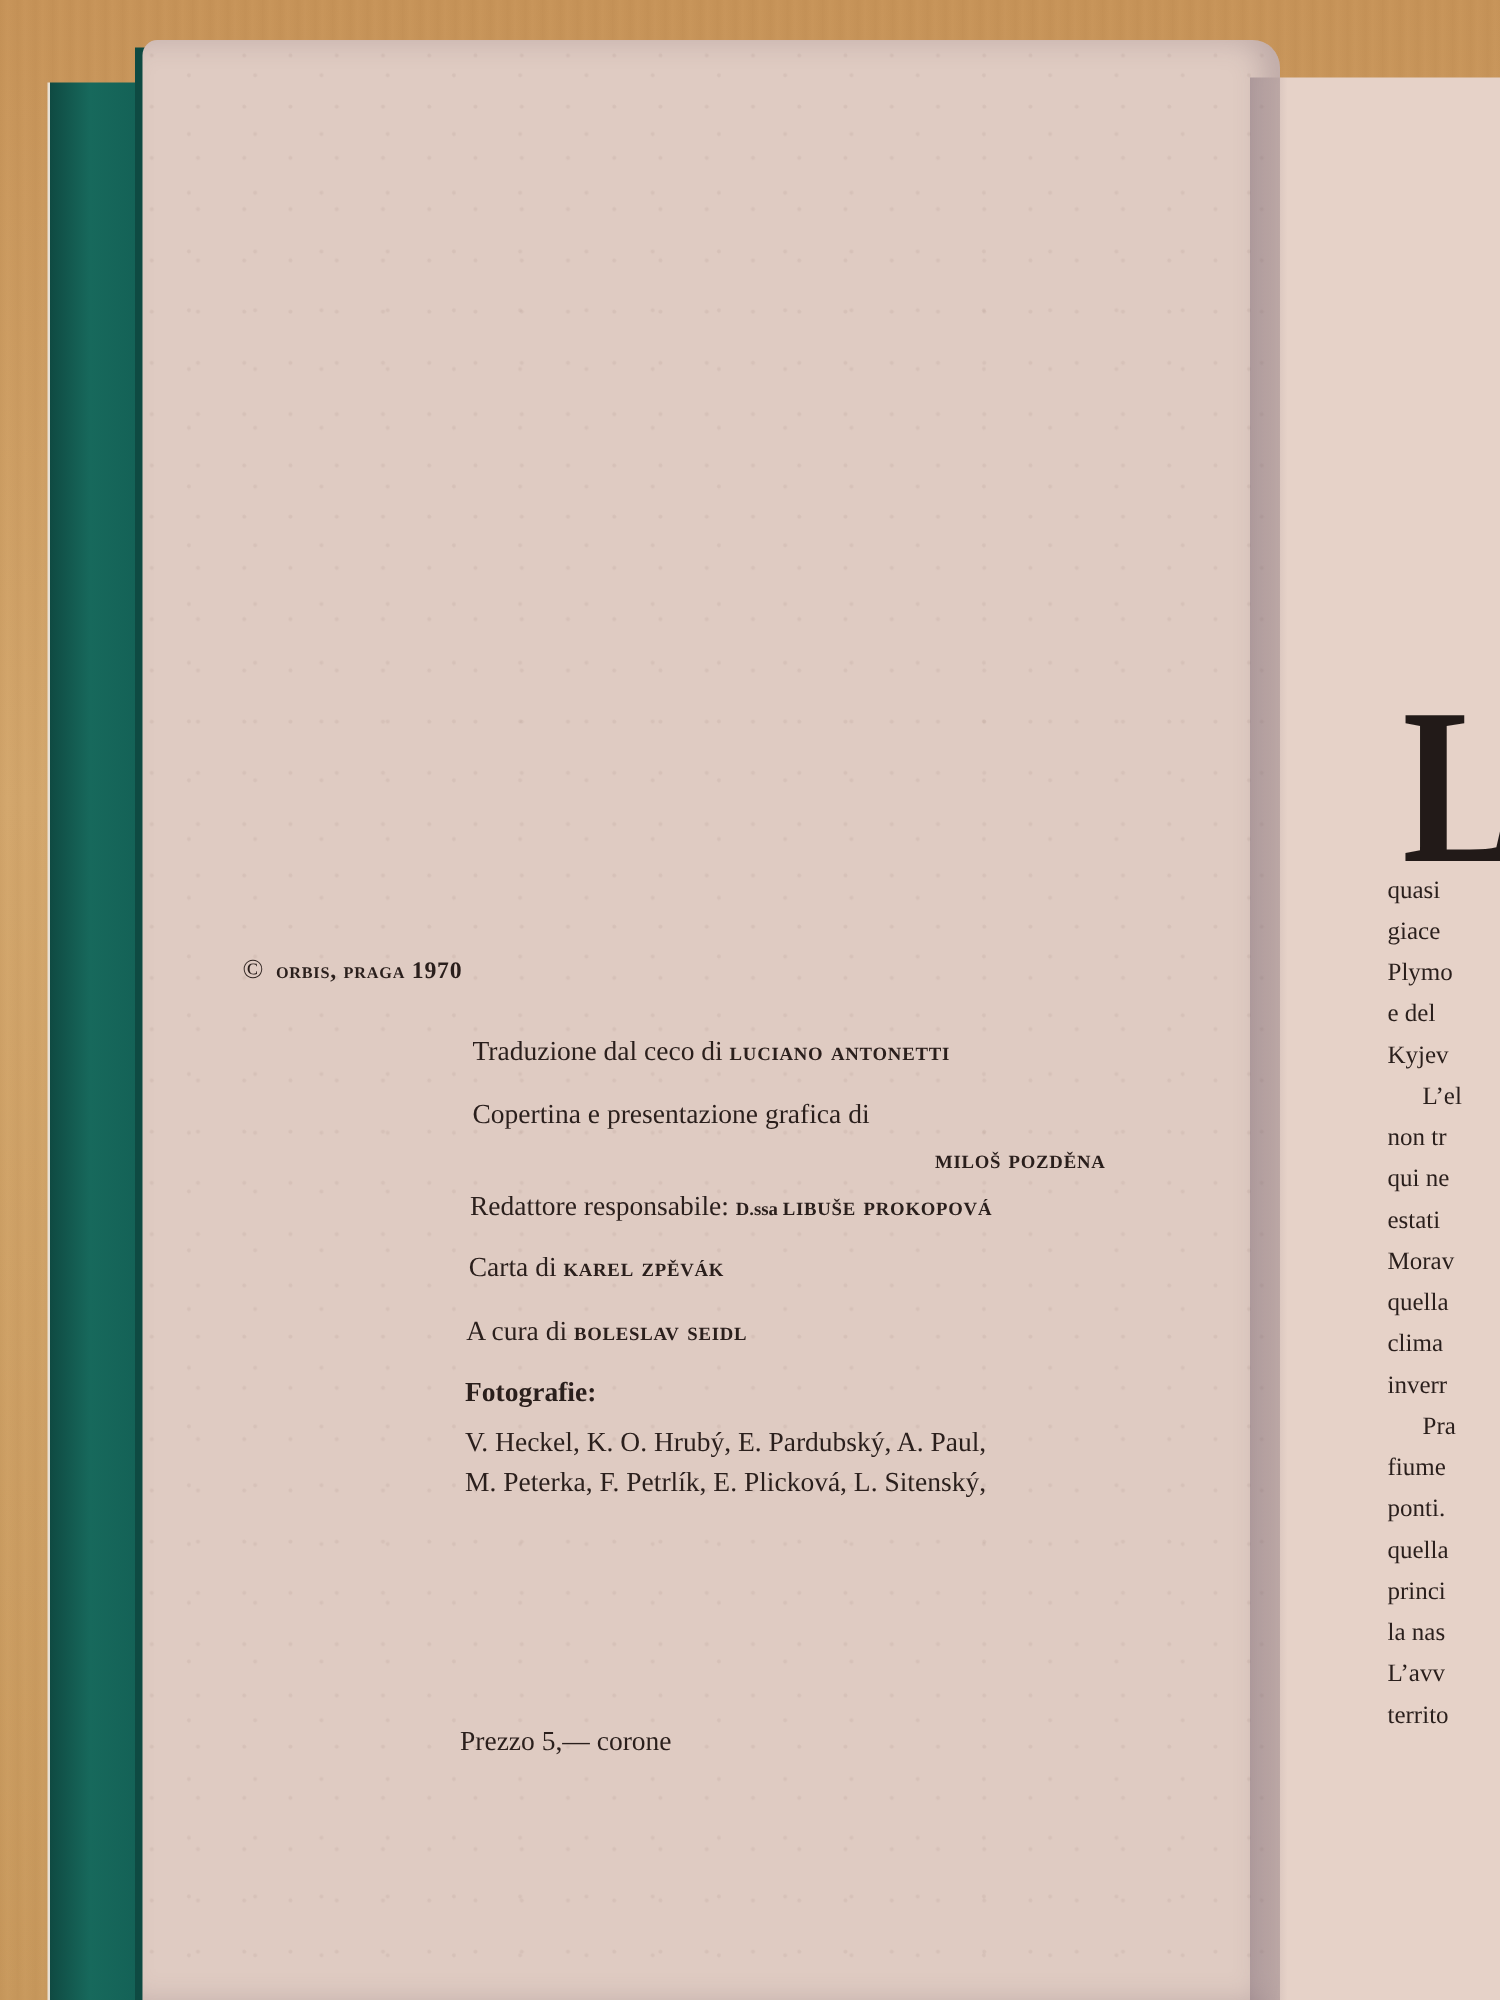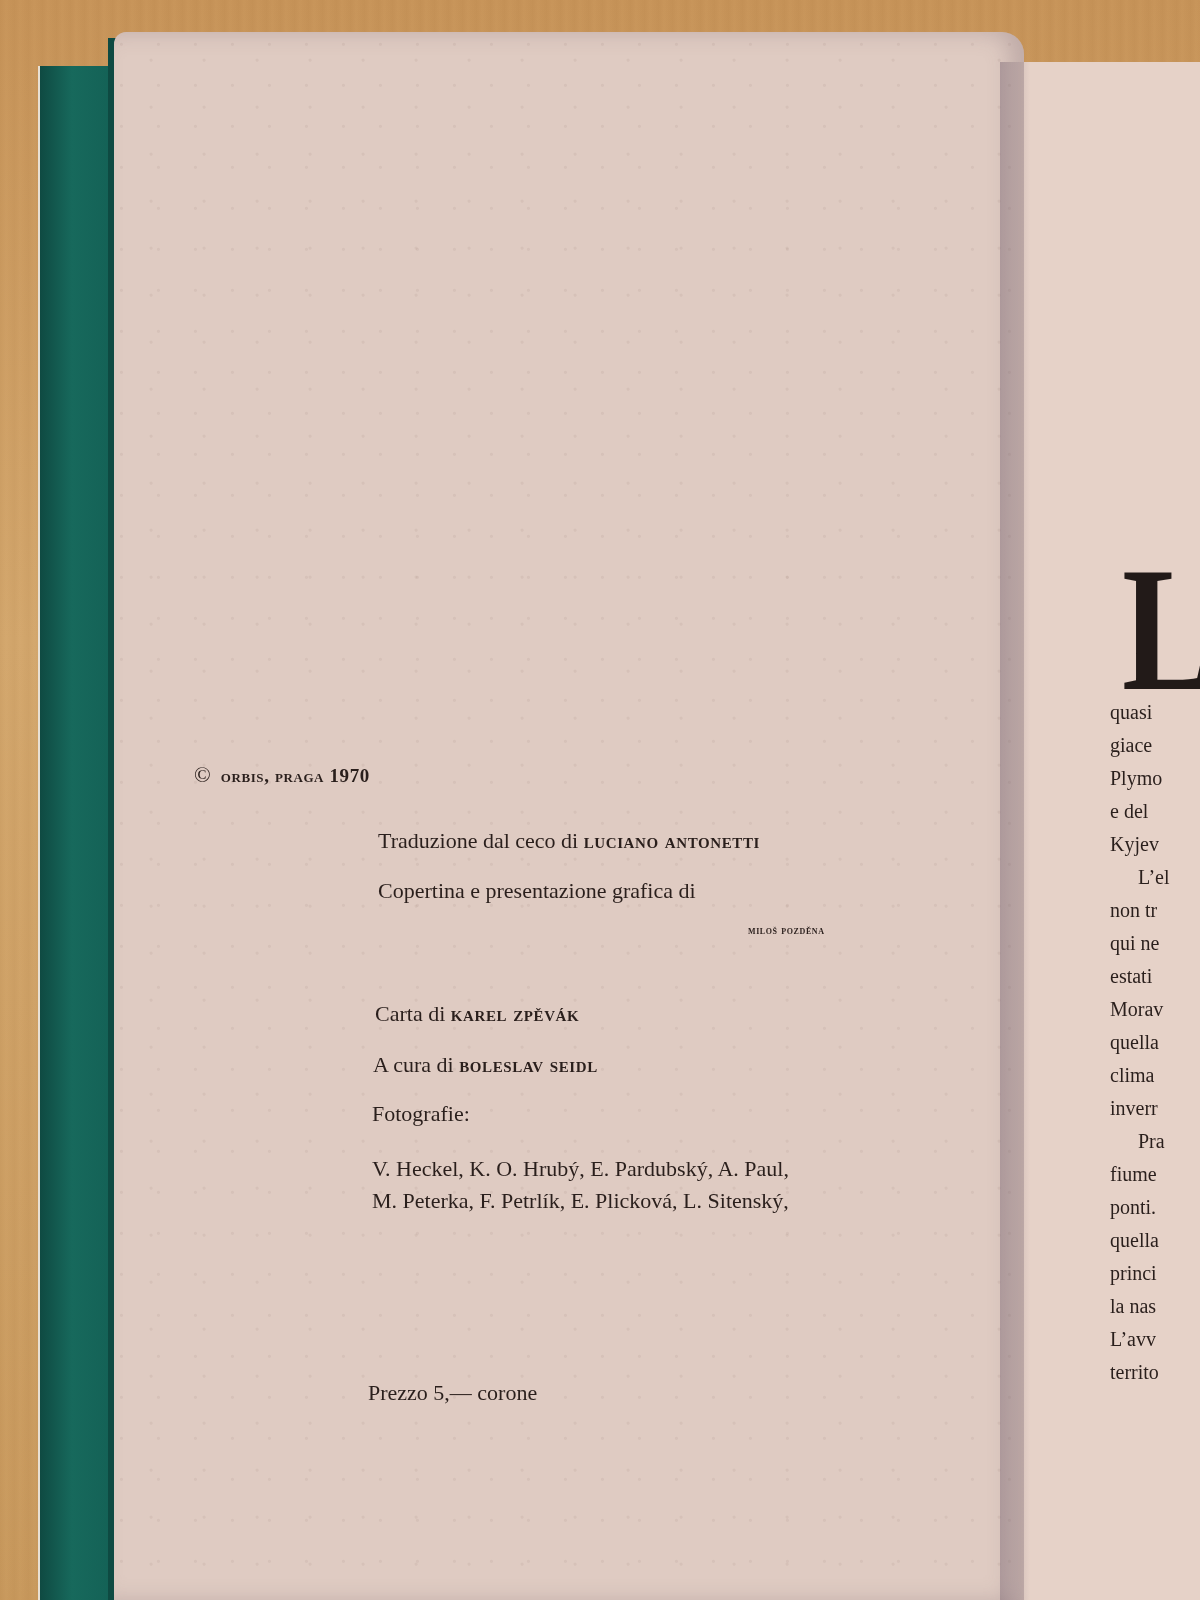--- a/index.html
+++ b/index.html
@@ -132,34 +132,37 @@
   </div>
 
   <div class="credit-line serif" style="left:378px; top:828px;">
     <span>Traduzione dal ceco di </span><span class="name">LUCIANO ANTONETTI</span>
   </div>
 
   <div class="credit-line serif" style="left:378px; top:878px;">
     <span>Copertina e presentazione grafica di</span>
   </div>
   <div class="credit-line serif" style="left:748px; top:914px;">
-    <span class="name" style="font-size:12px;">MILOŠ POZDĚNA</span>
+    <span class="name" style="font-size:21px;">MILOŠ POZDĚNA</span>
   </div>
 
+  <div class="credit-line serif" style="left:376px; top:952px;">
+    <span>Redattore responsabile: </span><span class="title-prefix">D.ssa </span><span class="name">LIBUŠE PROKOPOVÁ</span>
+  </div>
 
   <div class="credit-line serif" style="left:375px; top:1001px;">
     <span>Carta di </span><span class="name">KAREL ZPĚVÁK</span>
   </div>
 
   <div class="credit-line serif" style="left:373px; top:1052px;">
     <span>A cura di </span><span class="name">BOLESLAV SEIDL</span>
   </div>
 
   <div class="photo-block serif">
-    <div style="margin-top:-40px; margin-bottom:23px;">Fotografie:</div>
+    <div style="margin-top:-40px; margin-bottom:8px;font-weight:bold;">Fotografie:</div>
     <div>V. Heckel, K. O. Hrubý, E. Pardubský, A. Paul,</div>
     <div>M. Peterka, F. Petrlík, E. Plicková, L. Sitenský,</div>
   </div>
 
   <div class="price serif">Prezzo 5,— corone</div>
 
   <div class="drop-cap">L</div>
   <div class="rp-text serif" style="top:696px;">
     <div>quasi</div>
     <div>giace</div>

